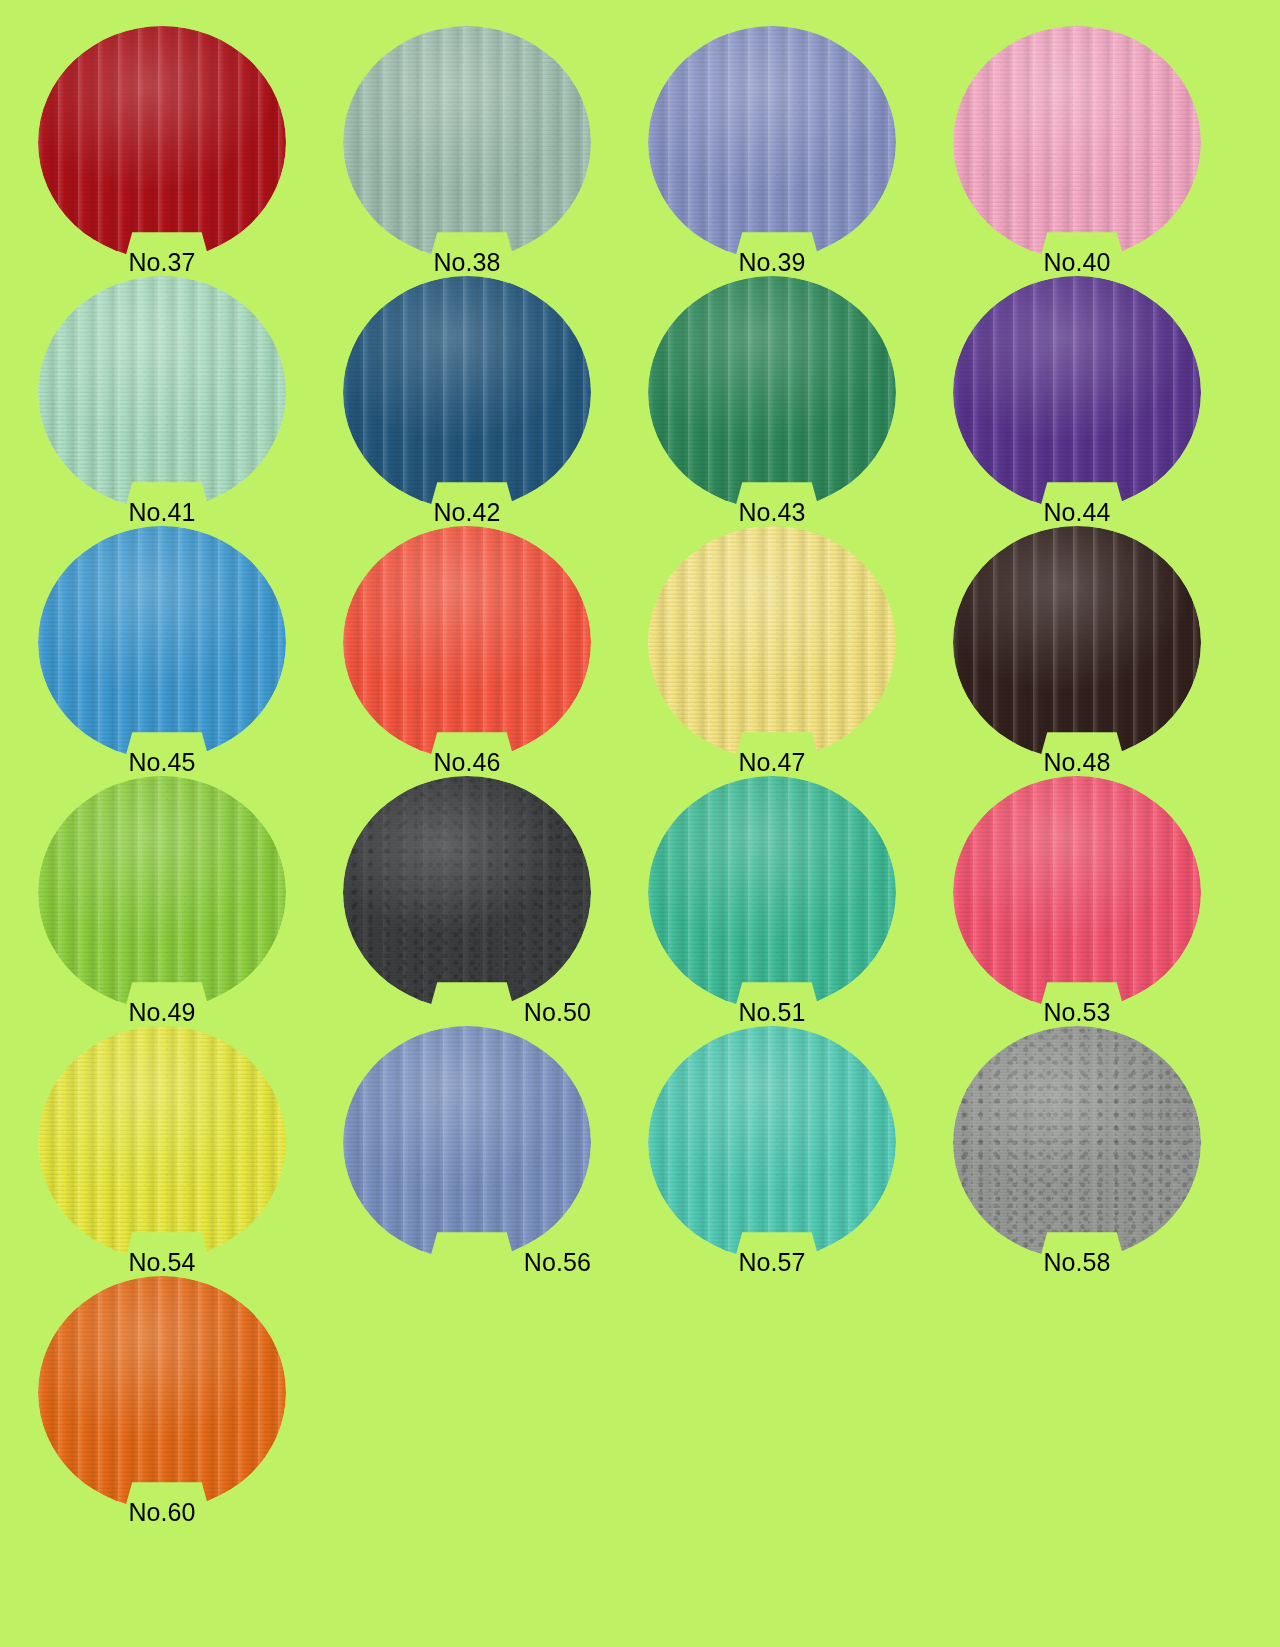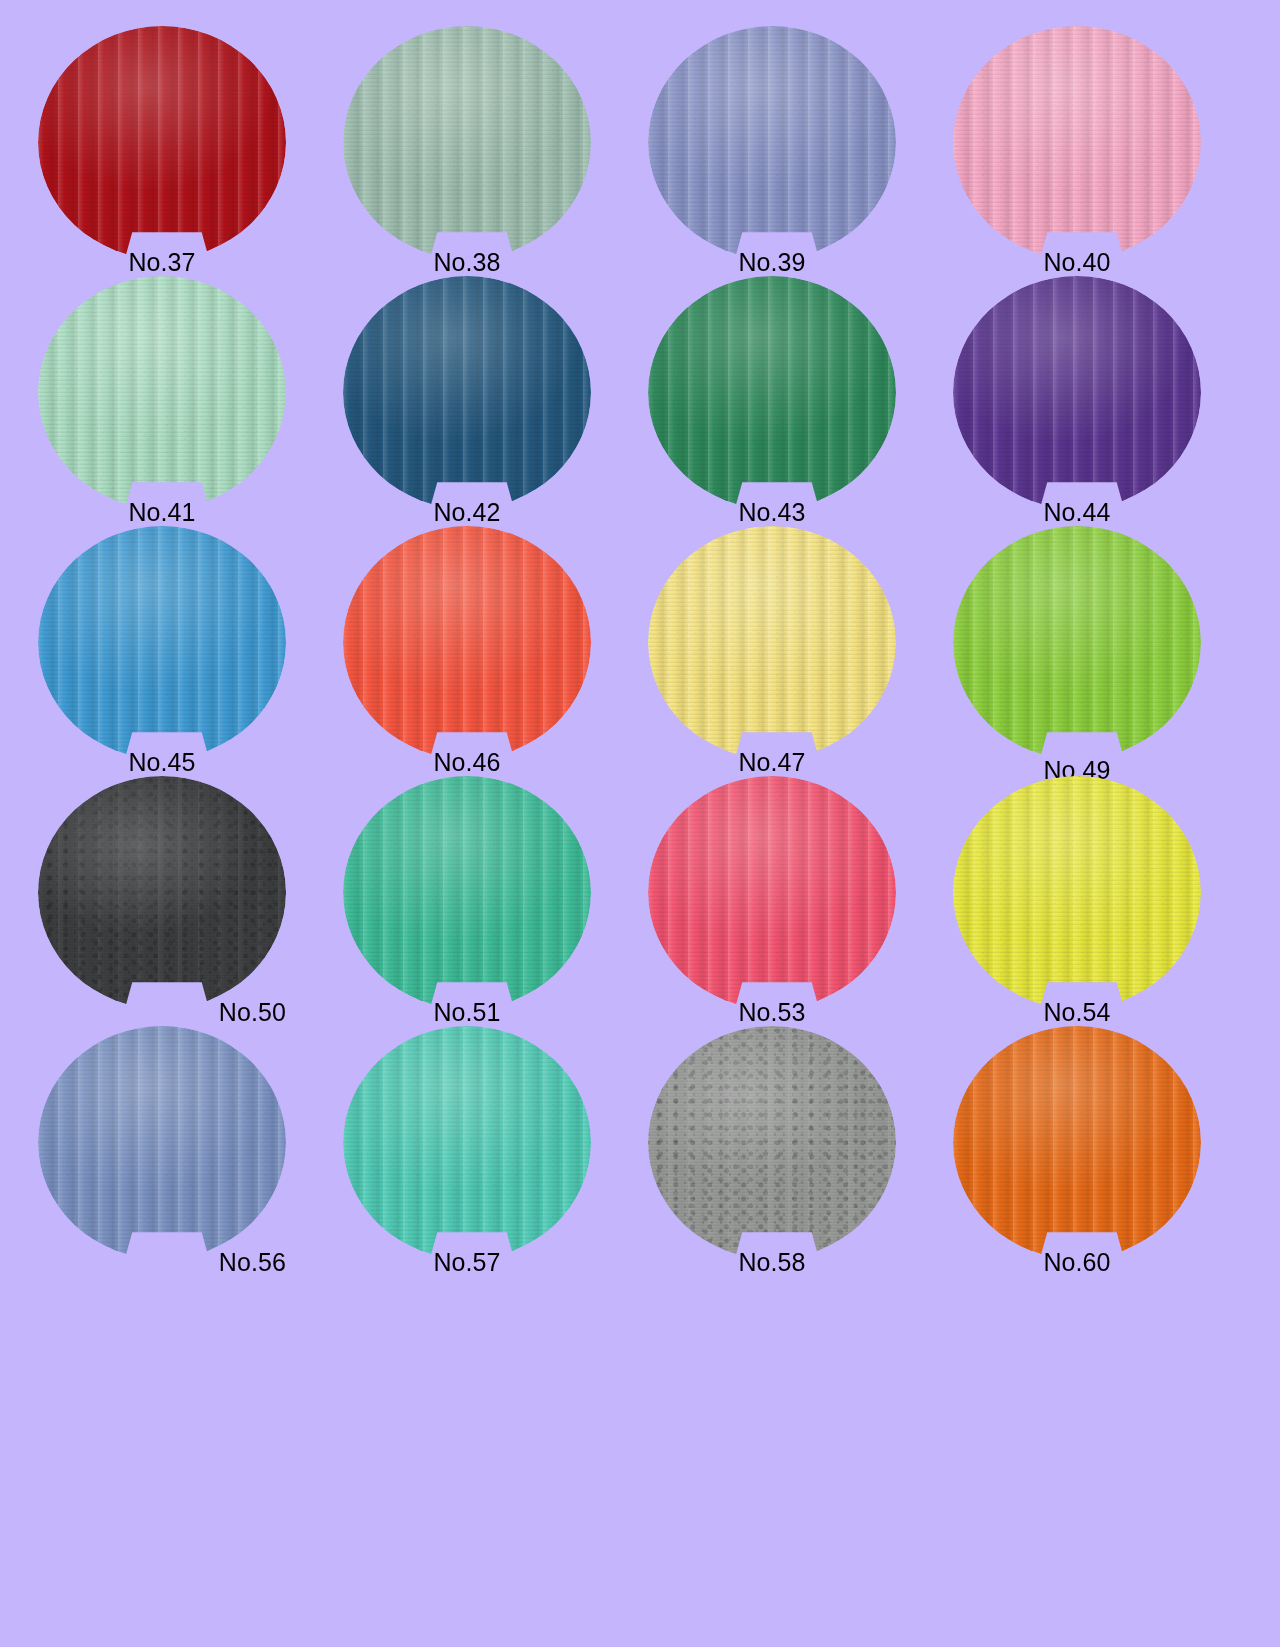--- a/index.html
+++ b/index.html
@@ -168,21 +168,21 @@
     font-size: 25px;
     line-height: 28px;
     letter-spacing: 0.1px;
     color: #000000;
     white-space: nowrap;
   }
 </style>
 </head>
 <body>
 
-<div class="swatch-sheet" style="background: #c4b5fd;">
+<div class="swatch-sheet" style="background: #bef264;">
   <div class="swatch-grid" style="grid-template-columns: repeat(4, 305px);">
       <div class="swatch-cell">
         <div class="swatch-disc" data-texture="rib">
           <div class="fab-base" style="background: rgb(176, 16, 24);"></div>
           <div class="fab-rib"></div>
           <div class="fab-rib-hi"></div>
           <div class="fab-stitch"></div>
           <div class="fab-shade"></div>
         </div>
         <div class="swatch-label" style="color: rgb(0, 0, 0);">No.37</div>
@@ -282,27 +282,37 @@
           <div class="fab-base" style="background: rgb(245, 227, 128);"></div>
           <div class="fab-rib"></div>
           <div class="fab-rib-hi"></div>
           <div class="fab-stitch"></div>
           <div class="fab-shade"></div>
         </div>
         <div class="swatch-label" style="color: rgb(0, 0, 0);">No.47</div>
       </div>
       <div class="swatch-cell">
         <div class="swatch-disc" data-texture="rib">
+          <div class="fab-base" style="background: rgb(51, 33, 29);"></div>
+          <div class="fab-rib"></div>
+          <div class="fab-rib-hi"></div>
+          <div class="fab-stitch"></div>
+          <div class="fab-shade"></div>
+        </div>
+        <div class="swatch-label" style="color: rgb(0, 0, 0);">No.48</div>
+      </div>
+      <div class="swatch-cell">
+        <div class="swatch-disc" data-texture="rib">
           <div class="fab-base" style="background: rgb(140, 207, 60);"></div>
           <div class="fab-rib"></div>
           <div class="fab-rib-hi"></div>
           <div class="fab-stitch"></div>
           <div class="fab-shade"></div>
         </div>
-        <div class="swatch-label" style="color: rgb(0, 0, 0); margin-top: 8px;">No.49</div>
+        <div class="swatch-label" style="color: rgb(0, 0, 0);">No.49</div>
       </div>
       <div class="swatch-cell">
         <div class="swatch-disc" data-texture="melange">
           <div class="fab-base" style="background: rgb(60, 62, 64);"></div>
           <div class="fab-rib"></div>
           <div class="fab-rib-hi"></div>
           <div class="fab-stitch"></div>
           <div class="fab-shade"></div>
         </div>
         <div class="swatch-label" style="color: rgb(0, 0, 0); text-align: right;">No.50</div>

